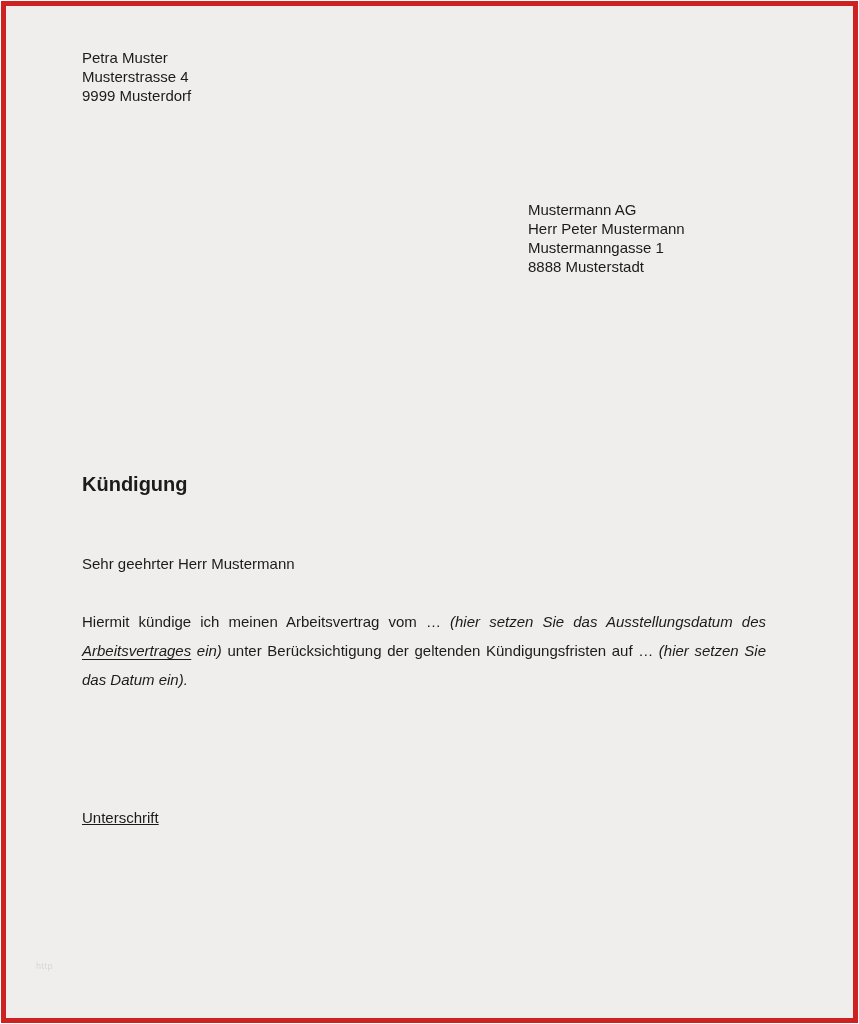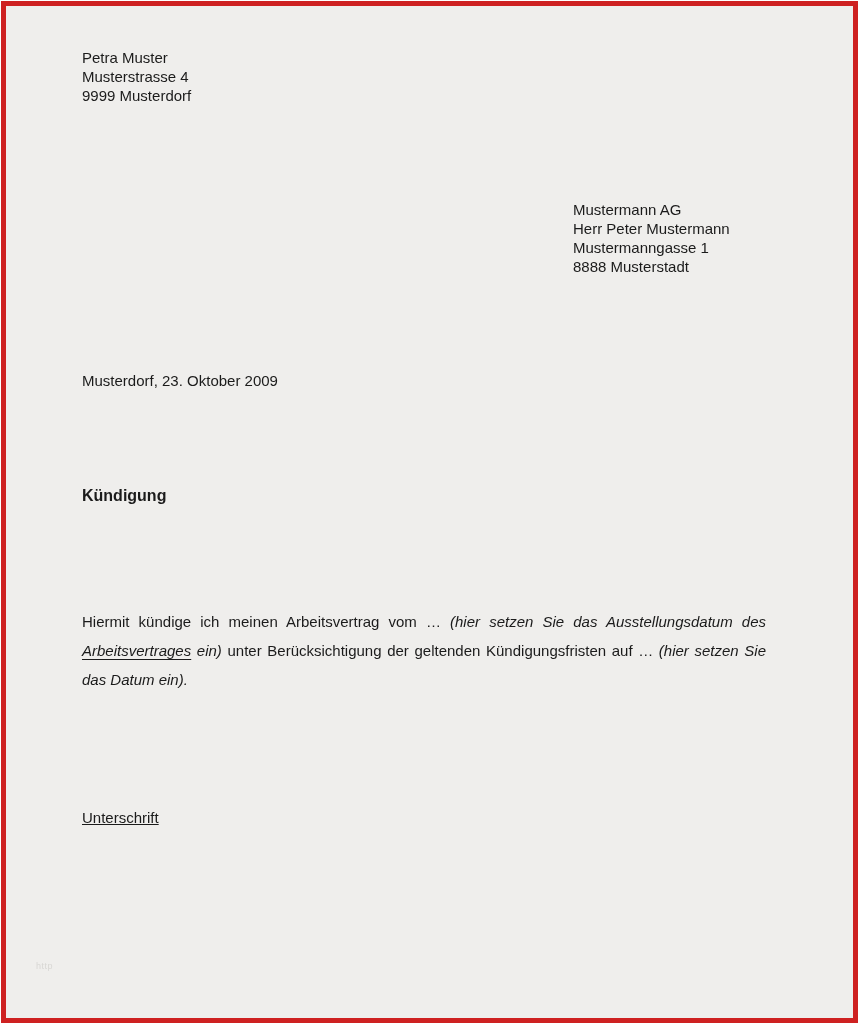--- a/index.html
+++ b/index.html
@@ -24,25 +24,25 @@
     background:var(--paper-bg);
   }
   .letter{
     position:absolute;
     inset:0;
     font-size:15px;
     line-height:19px;
   }
   .block{position:absolute;}
   .sender{top:48px;left:82px;}
-  .recipient{top:200px;left:528px;margin-left:45px;}
+  .recipient{top:200px;left:528px;}
   .dateline{top:371px;left:82px;}
   .subject{
-    top:484px;left:82px;
-    font-size:16px;
+    top:472px;left:82px;
+    font-size:20px;
     font-weight:bold;
     line-height:24px;
   }
   .salutation{top:554px;left:82px;}
   .body-par{
     top:607px;left:82px;width:684px;
     text-align:justify;
     line-height:29px;
   }
   .it{font-style:italic;}
@@ -70,24 +70,24 @@
     <div>9999 Musterdorf</div>
   </div>
 
   <div class="block recipient">
     <div>Mustermann AG</div>
     <div>Herr Peter Mustermann</div>
     <div>Mustermanngasse 1</div>
     <div>8888 Musterstadt</div>
   </div>
 
-  <div class="block dateline">Musterdorf, 23. Oktober 2009</div>
 
   <div class="block subject">Kündigung</div>
 
+  <div class="block salutation">Sehr geehrter Herr Mustermann</div>
 
   <p class="block body-par"><span>Hiermit kündige ich meinen Arbeitsvertrag vom … </span><span class="it">(hier setzen Sie das Ausstellungsdatum des </span><span class="it-u">Arbeitsvertrages</span><span class="it"> ein)</span><span> unter Berücksichtigung der geltenden Kündigungsfristen auf … </span><span class="it">(hier setzen Sie das Datum ein).</span></p>
 
 
   <div class="block signature">Unterschrift</div>
 
   <div class="block watermark">http</div>
 
 </div>
 

